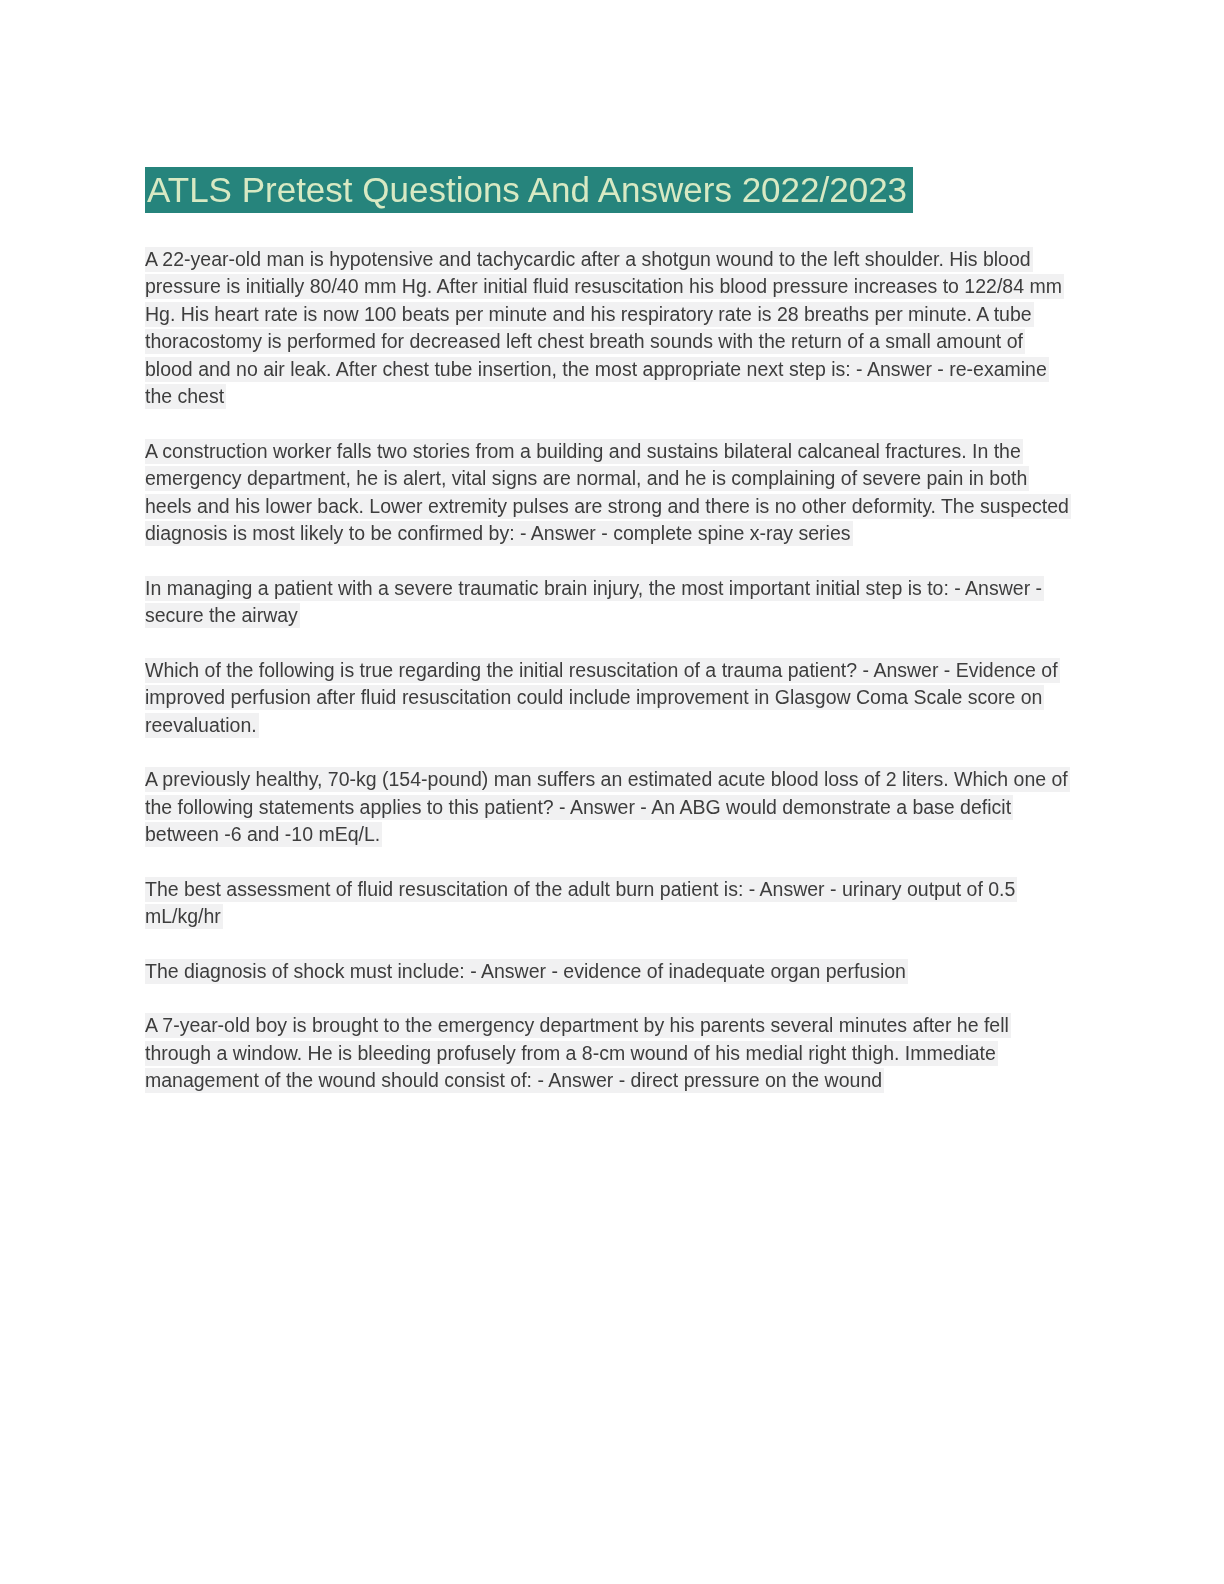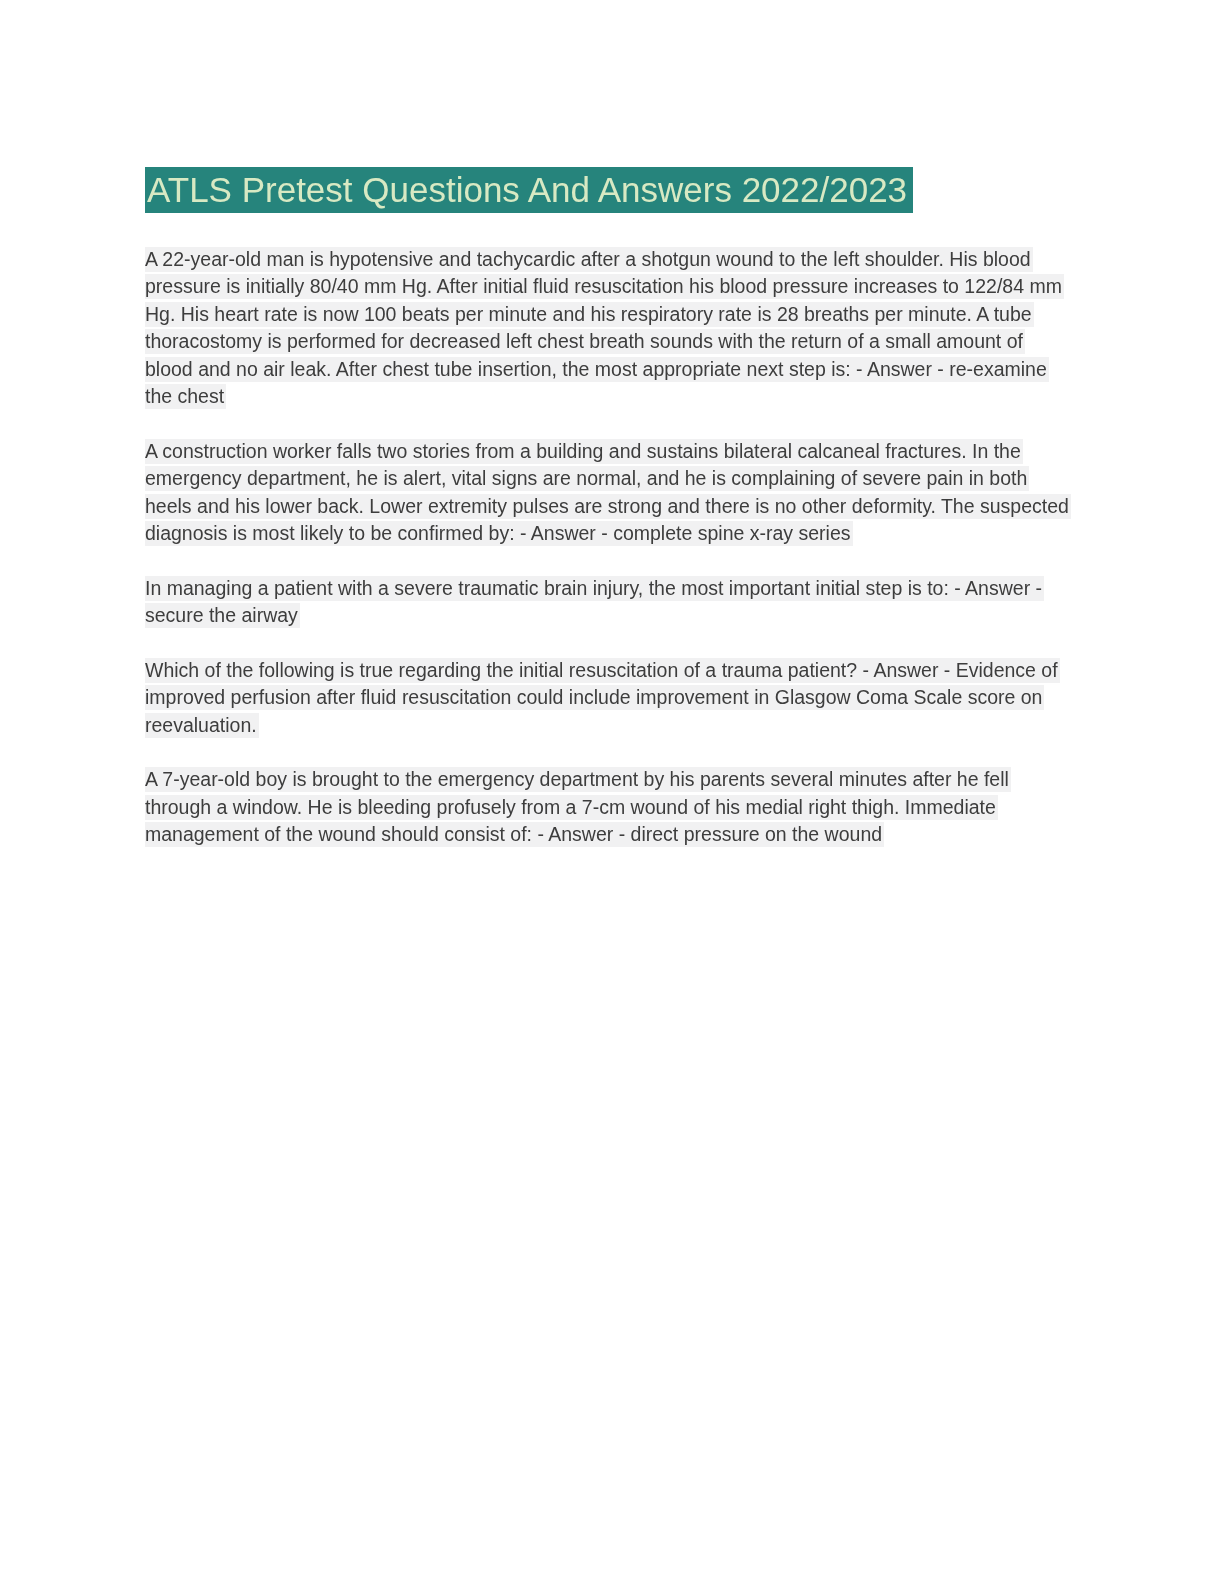--- a/index.html
+++ b/index.html
@@ -53,16 +53,19 @@
 <body>
 
 <div class="page">
   <div class="content">
     <h1 class="doc-title"><span class="hl-title">ATLS Pretest Questions And Answers 2022/2023</span></h1>
     <div class="paragraphs">
         <p><span class="hl">A 22-year-old man is hypotensive and tachycardic after a shotgun wound to the left shoulder. His blood pressure is initially 80/40 mm Hg. After initial fluid resuscitation his blood pressure increases to 122/84 mm Hg. His heart rate is now 100 beats per minute and his respiratory rate is 28 breaths per minute. A tube thoracostomy is performed for decreased left chest breath sounds with the return of a small amount of blood and no air leak. After chest tube insertion, the most appropriate next step is: - Answer - re-examine the chest</span></p>
         <p><span class="hl">A construction worker falls two stories from a building and sustains bilateral calcaneal fractures. In the emergency department, he is alert, vital signs are normal, and he is complaining of severe pain in both heels and his lower back. Lower extremity pulses are strong and there is no other deformity. The suspected diagnosis is most likely to be confirmed by: - Answer - complete spine x-ray series</span></p>
         <p><span class="hl">In managing a patient with a severe traumatic brain injury, the most important initial step is to: - Answer - secure the airway</span></p>
         <p><span class="hl">Which of the following is true regarding the initial resuscitation of a trauma patient? - Answer - Evidence of improved perfusion after fluid resuscitation could include improvement in Glasgow Coma Scale score on reevaluation.</span></p>
-        <p><span class="hl">A 7-year-old boy is brought to the emergency department by his parents several minutes after he fell through a window. He is bleeding profusely from a 7-cm wound of his medial right thigh. Immediate management of the wound should consist of: - Answer - direct pressure on the wound</span></p>
+        <p><span class="hl">A previously healthy, 70-kg (154-pound) man suffers an estimated acute blood loss of 2 liters. Which one of the following statements applies to this patient? - Answer - An ABG would demonstrate a base deficit between -6 and -10 mEq/L.</span></p>
+        <p><span class="hl">The best assessment of fluid resuscitation of the adult burn patient is: - Answer - urinary output of 0.5 mL/kg/hr</span></p>
+        <p><span class="hl">The diagnosis of shock must include: - Answer - evidence of inadequate organ perfusion</span></p>
+        <p><span class="hl">A 7-year-old boy is brought to the emergency department by his parents several minutes after he fell through a window. He is bleeding profusely from a 8-cm wound of his medial right thigh. Immediate management of the wound should consist of: - Answer - direct pressure on the wound</span></p>
       </div>
   </div>
 </div>
 
 </body></html>

